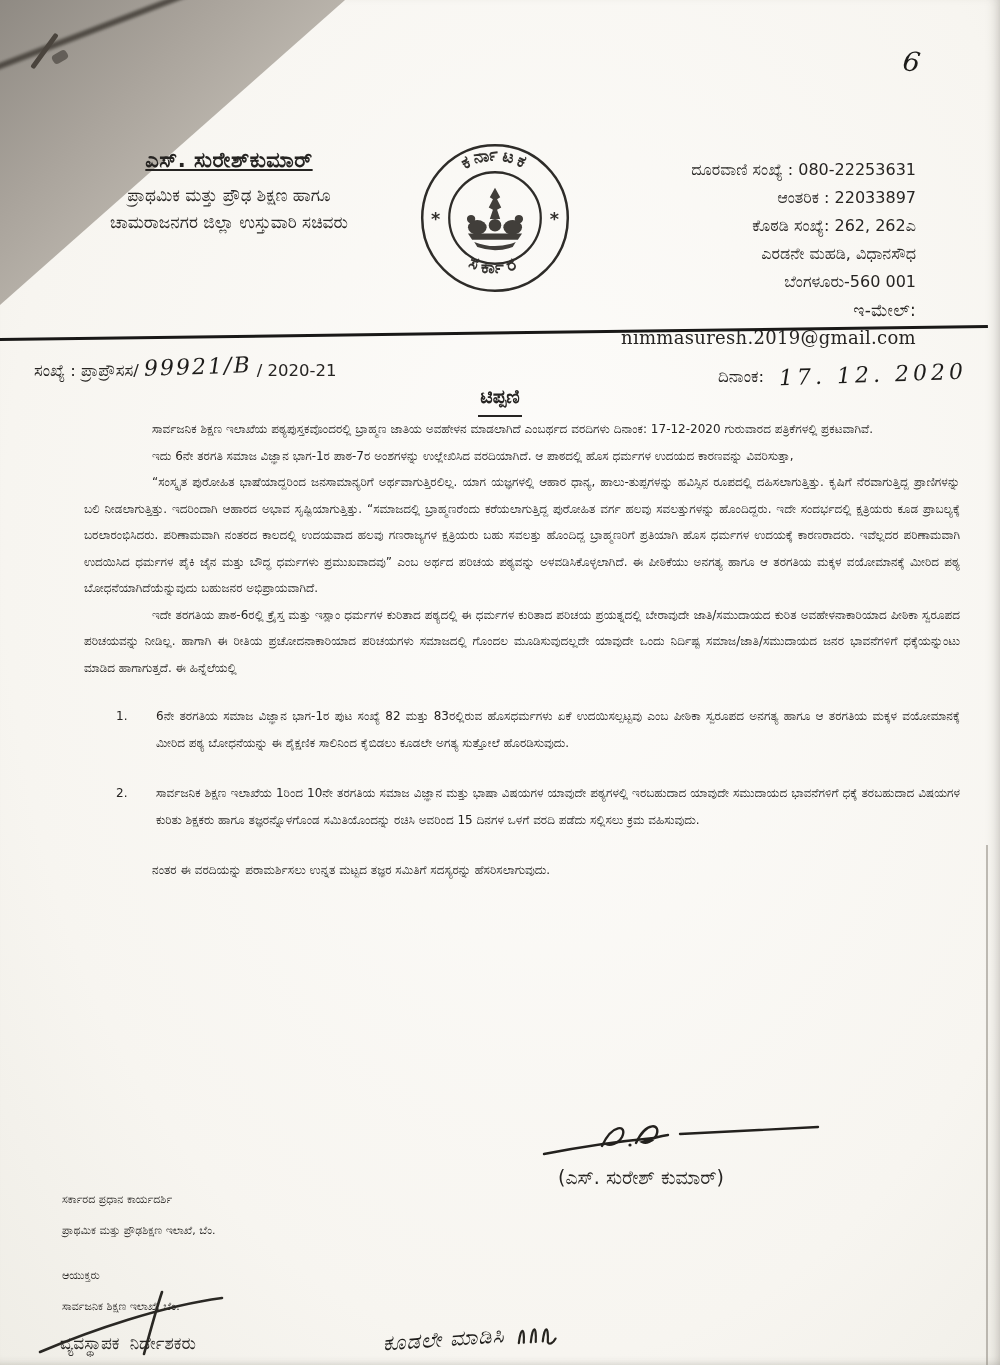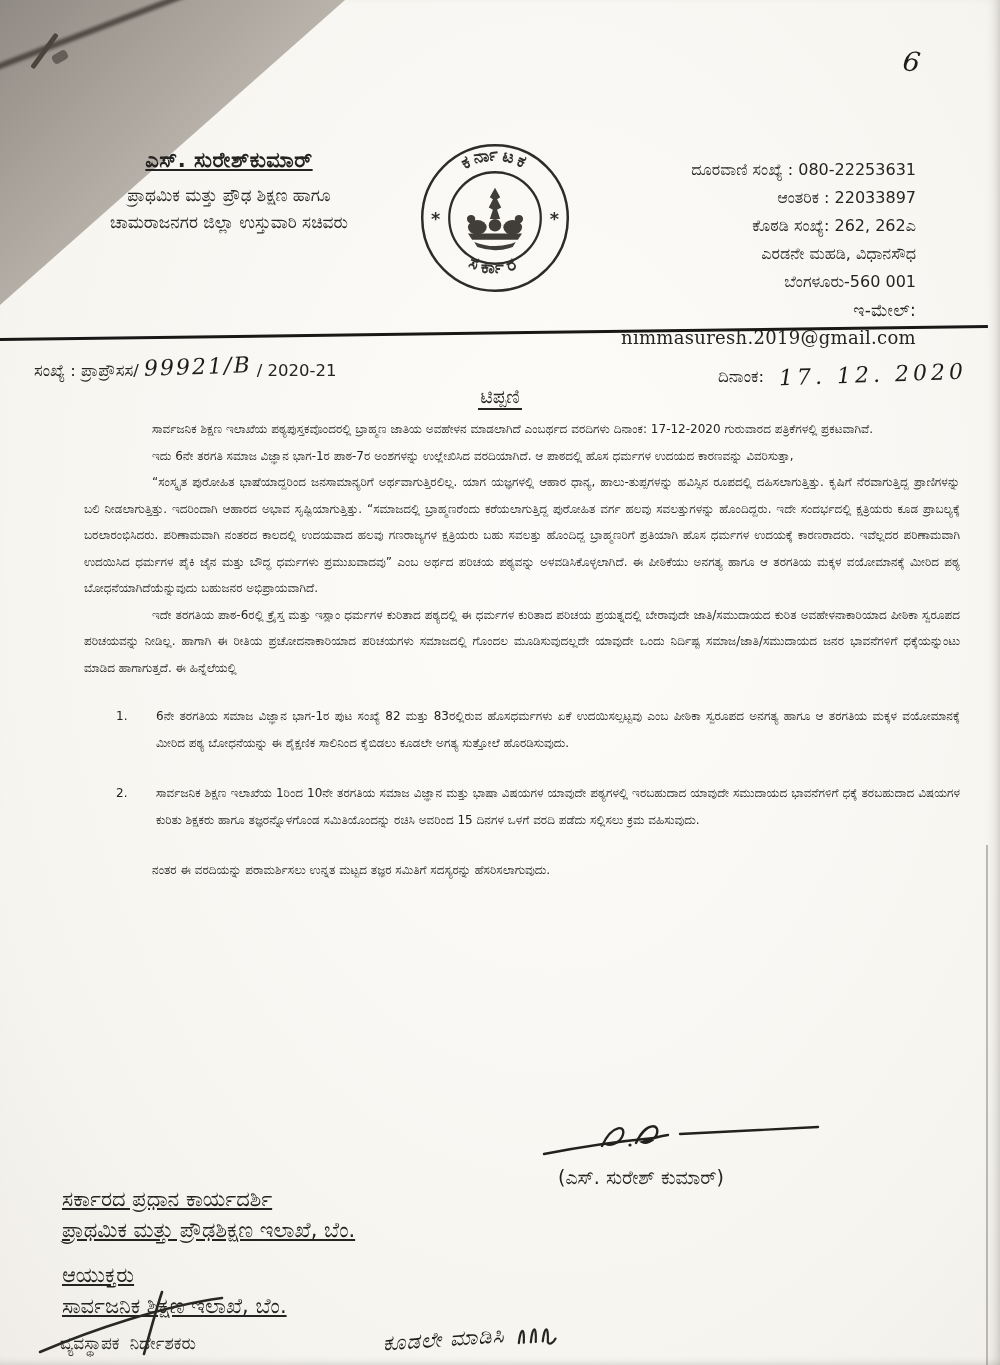--- a/index.html
+++ b/index.html
@@ -56,31 +56,31 @@
   }
   
   .ref-row{position:absolute;top:352px;left:0;width:100%;height:46px;}
   .ref-left{position:absolute;left:34px;top:4px;font-size:16.5px;}
   .hand{font-family:"DejaVu Serif","Liberation Serif",serif;font-style:italic;color:#1d1c1a;}
   .ref-hand{font-size:22px;letter-spacing:2px;position:relative;top:-2px;transform:rotate(-2deg);display:inline-block;}
   .date-label{position:absolute;left:718px;top:10px;font-size:16.5px;}
   .date-hand{font-size:22px;letter-spacing:4px;display:inline-block;transform:rotate(-2deg);margin-left:10px;}
   
   .doc-title{position:absolute;top:385px;left:0;width:100%;text-align:center;}
-  .doc-title span{font-size:19px;font-weight:normal;border-bottom:2px solid #262422;padding:0 2px 1px;}
+  .doc-title span{font-size:19px;font-weight:bold;border-bottom:2px solid #262422;padding:0 2px 8px;}
   .body-text{position:absolute;top:416px;left:84px;width:876px;font-size:12px;line-height:26.5px;text-align:justify;}
   .body-text p{margin:0;text-indent:68px;}
   .list-block{margin:22px 0 0 32px;}
   .list-item{position:relative;padding-left:40px;margin-bottom:24px;}
   .list-item .num{position:absolute;left:0;top:0;}
   .closing{margin:0;text-indent:30px;}
   
   .signature{position:absolute;top:1112px;left:540px;width:330px;}
   .sig-name{font-size:19px;margin:2px 0 0 18px;}
-  .recipient{position:absolute;left:62px;font-size:21px;line-height:31px;text-decoration:underline;}
+  .recipient{position:absolute;left:62px;font-size:11px;line-height:31px;}
   .recipient-1{top:1184px;}
   .recipient-2{top:1260px;}
   .director{position:absolute;top:1334px;left:60px;font-size:17px;font-family:Liberation Mono, monospace;}
   .director svg{position:absolute;left:-28px;top:-46px;}
   .hand-note{position:absolute;top:1316px;left:382px;transform:rotate(-4deg);font-size:21px;letter-spacing:1px;white-space:nowrap;}
   .hand-note svg{vertical-align:-6px;margin-left:8px;}
   .seal text{fill:#33312e;font-weight:bold;font-family:"DejaVu Sans","Liberation Sans",sans-serif;}
 </style>
 </head>
 <body>

